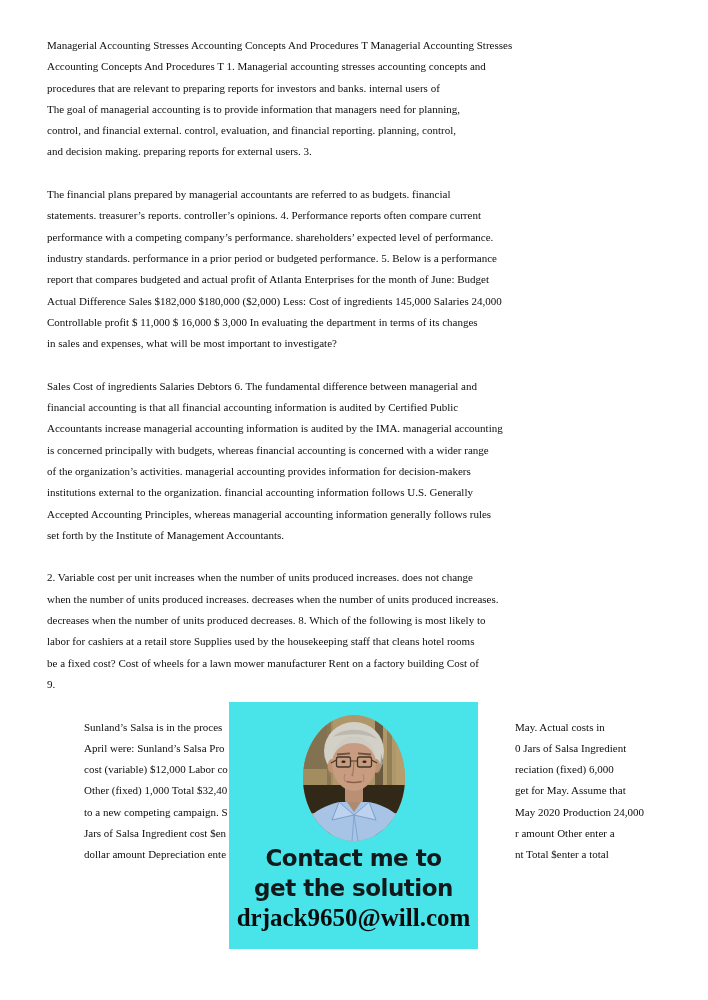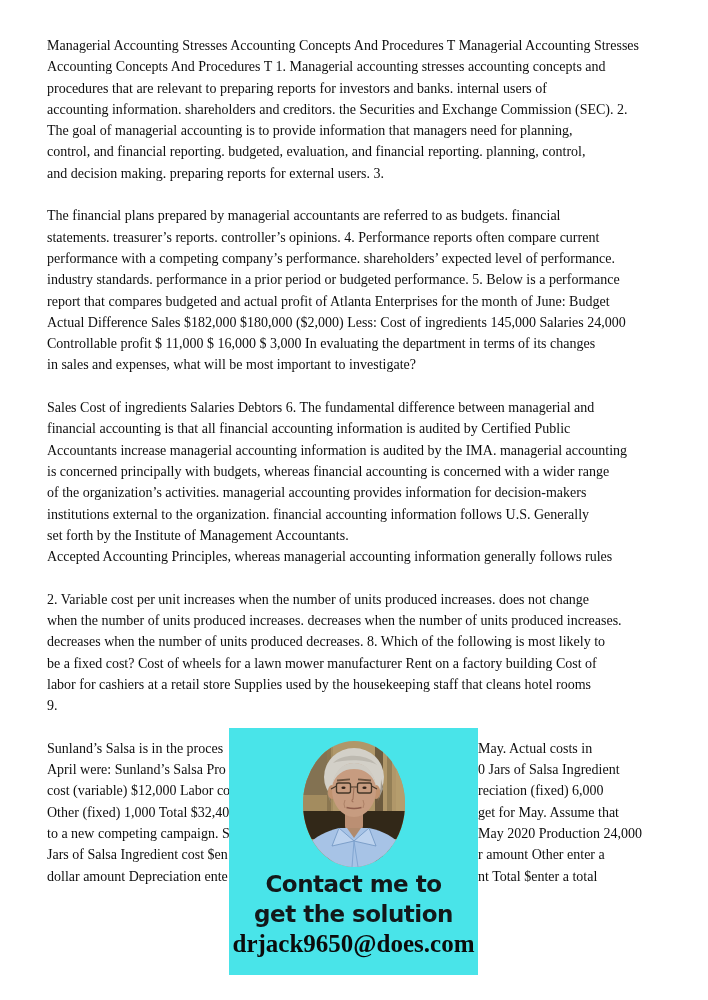--- a/index.html
+++ b/index.html
@@ -3,29 +3,29 @@
 <meta charset="utf-8">
 <style>
   html,body{margin:0;padding:0;}
   body{
     width:708px;height:1000px;position:relative;overflow:hidden;
     background:#ffffff;
     font-family:"Liberation Serif", serif;
   }
   .doc{
     position:absolute;left:47px;top:35px;width:630px;
-    color:#0e0e0e;font-size:14px;
+    color:#0e0e0e;font-size:11px;
   }
   .para{margin:0 0 21.3px 0;padding:0;}
   .line{line-height:21.3px;white-space:nowrap;}
-  .oline{position:relative;height:21.3px;line-height:21.3px;white-space:nowrap;}
+  .oline{position:relative;height:21.3px;line-height:21.3px;white-space:nowrap;margin-left:37px;}
   .oline .rfrag{position:absolute;left:431px;top:0;}
   
   .overlay{
-    position:absolute;left:229px;top:728px;width:249px;height:247px;
+    position:absolute;left:229px;top:702px;width:249px;height:247px;
     background:#49e4e9;
   }
   .photo{
     position:absolute;left:74px;top:13px;width:102px;height:126px;
   }
   .photo svg{display:block;width:100%;height:100%;}
   .ovl-heading{
     position:absolute;left:0;top:141px;width:100%;text-align:center;
     font-family:"DejaVu Sans", sans-serif;font-weight:bold;
     font-size:23px;line-height:30px;color:#13181a;letter-spacing:-0.5px;
@@ -38,23 +38,22 @@
 </style>
 </head>
 <body>
 
 <div class="doc">
 
   <div class="para">
     <div class="line">Managerial Accounting Stresses Accounting Concepts And Procedures T Managerial Accounting Stresses</div>
     <div class="line">Accounting Concepts And Procedures T 1. Managerial accounting stresses accounting concepts and</div>
     <div class="line">procedures that are relevant to preparing reports for investors and banks. internal users of</div>
-    <div class="line">accounting information. shareholders and creditors. the Securities and Exchange Commission (SEC). 2.</div>
     <div class="line">The goal of managerial accounting is to provide information that managers need for planning,</div>
-    <div class="line">control, and financial reporting. budgeted, evaluation, and financial reporting. planning, control,</div>
+    <div class="line">control, and financial external. control, evaluation, and financial reporting. planning, control,</div>
     <div class="line">and decision making. preparing reports for external users. 3.</div>
   </div>
 
   <div class="para">
     <div class="line">The financial plans prepared by managerial accountants are referred to as budgets. financial</div>
     <div class="line">statements. treasurer’s reports. controller’s opinions. 4. Performance reports often compare current</div>
     <div class="line">performance with a competing company’s performance. shareholders’ expected level of performance.</div>
     <div class="line">industry standards. performance in a prior period or budgeted performance. 5. Below is a performance</div>
     <div class="line">report that compares budgeted and actual profit of Atlanta Enterprises for the month of June: Budget</div>
     <div class="line">Actual Difference Sales $182,000 $180,000 ($2,000) Less: Cost of ingredients 145,000 Salaries 24,000</div>
@@ -62,30 +61,30 @@
     <div class="line">in sales and expenses, what will be most important to investigate?</div>
   </div>
 
   <div class="para">
     <div class="line">Sales Cost of ingredients Salaries Debtors 6. The fundamental difference between managerial and</div>
     <div class="line">financial accounting is that all financial accounting information is audited by Certified Public</div>
     <div class="line">Accountants increase managerial accounting information is audited by the IMA. managerial accounting</div>
     <div class="line">is concerned principally with budgets, whereas financial accounting is concerned with a wider range</div>
     <div class="line">of the organization’s activities. managerial accounting provides information for decision-makers</div>
     <div class="line">institutions external to the organization. financial accounting information follows U.S. Generally</div>
+    <div class="line">Accepted Accounting Principles, whereas managerial accounting information generally follows rules</div>
     <div class="line">set forth by the Institute of Management Accountants.</div>
-    <div class="line">Accepted Accounting Principles, whereas managerial accounting information generally follows rules</div>
   </div>
 
   <div class="para">
     <div class="line">2. Variable cost per unit increases when the number of units produced increases. does not change</div>
     <div class="line">when the number of units produced increases. decreases when the number of units produced increases.</div>
     <div class="line">decreases when the number of units produced decreases. 8. Which of the following is most likely to</div>
+    <div class="line">labor for cashiers at a retail store Supplies used by the housekeeping staff that cleans hotel rooms</div>
     <div class="line">be a fixed cost? Cost of wheels for a lawn mower manufacturer Rent on a factory building Cost of</div>
-    <div class="line">labor for cashiers at a retail store Supplies used by the housekeeping staff that cleans hotel rooms</div>
     <div class="line">9.</div>
   </div>
 
   <div class="para">
     <div class="oline">
       <span class="lfrag">Sunland’s Salsa is in the proces</span>
       <span class="rfrag">May. Actual costs in</span>
     </div>
     <div class="oline">
       <span class="lfrag">April were: Sunland’s Salsa Pro</span>
@@ -174,15 +173,15 @@
         <path d="M51,100 L49,126 M51,100 L55,126" stroke="#7ea3cf" stroke-width="0.9" fill="none"></path>
       </g>
     </svg>
   </div>
 
   <div class="ovl-heading">
     <div>Contact me to</div>
     <div>get the solution</div>
   </div>
 
-  <div class="ovl-email">drjack9650@does.com</div>
+  <div class="ovl-email">drjack9650@will.com</div>
 
 </div>
 
 </body></html>

